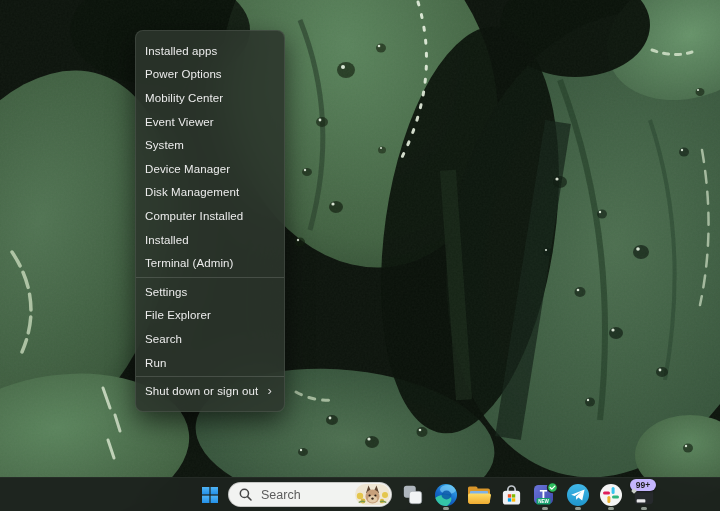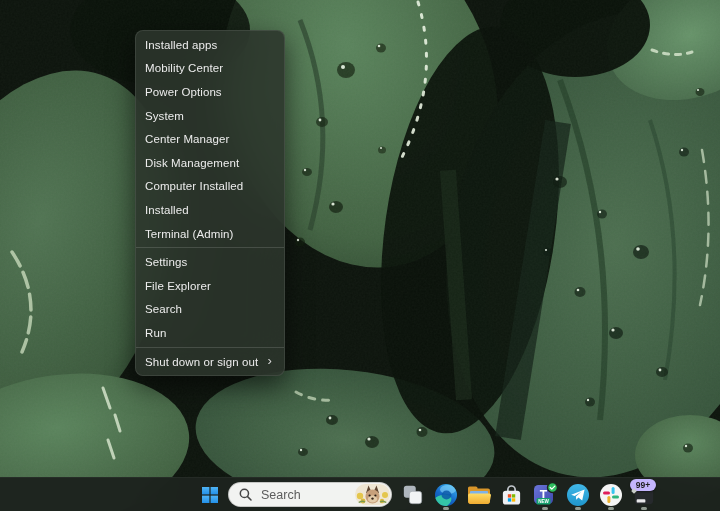--- a/index.html
+++ b/index.html
@@ -9,21 +9,21 @@
 
   
   .context-menu{
     position:absolute;left:135px;top:30px;width:150px;z-index:5;
     background:rgba(44,54,44,.88);
     backdrop-filter:blur(22px) saturate(1.25);
     -webkit-backdrop-filter:blur(22px) saturate(1.25);
     border:1px solid rgba(255,255,255,.09);
     border-radius:8px;
     box-shadow:0 10px 26px rgba(0,0,0,.55);
-    padding:2px 0;box-sizing:border-box;
+    padding:8px 0;box-sizing:border-box;
   }
   .menu-item{height:23.6px;display:flex;align-items:center;
     padding:0 12px 0 9px;color:#ededed;font-size:11.5px;letter-spacing:.1px;
     cursor:default;white-space:nowrap;}
   .menu-arrow{margin-left:auto;color:#d6d6d6;font-size:13px;line-height:1;
     transform:translateY(-1px);}
   .menu-sep{height:1px;background:rgba(255,255,255,.14);margin:2px 0;}
 
   
   .taskbar{position:absolute;left:0;right:0;bottom:0;height:34px;z-index:6;
@@ -173,30 +173,33 @@
     </g>
 
     <rect width="720" height="511" filter="url(#grain)" opacity="0.07"></rect>
   </svg>
 
   <div class="context-menu" id="winx-menu">
       <div class="menu-item">
         <span>Installed apps</span>
       </div>
       <div class="menu-item">
+        <span>Power Options</span>
+      </div>
+      <div class="menu-item">
         <span>Mobility Center</span>
       </div>
       <div class="menu-item">
-        <span>Power Options</span>
+        <span>Event Viewer</span>
       </div>
       <div class="menu-item">
         <span>System</span>
       </div>
       <div class="menu-item">
-        <span>Center Manager</span>
+        <span>Device Manager</span>
       </div>
       <div class="menu-item">
         <span>Disk Management</span>
       </div>
       <div class="menu-item">
         <span>Computer Installed</span>
       </div>
       <div class="menu-item">
         <span>Installed</span>
       </div>

